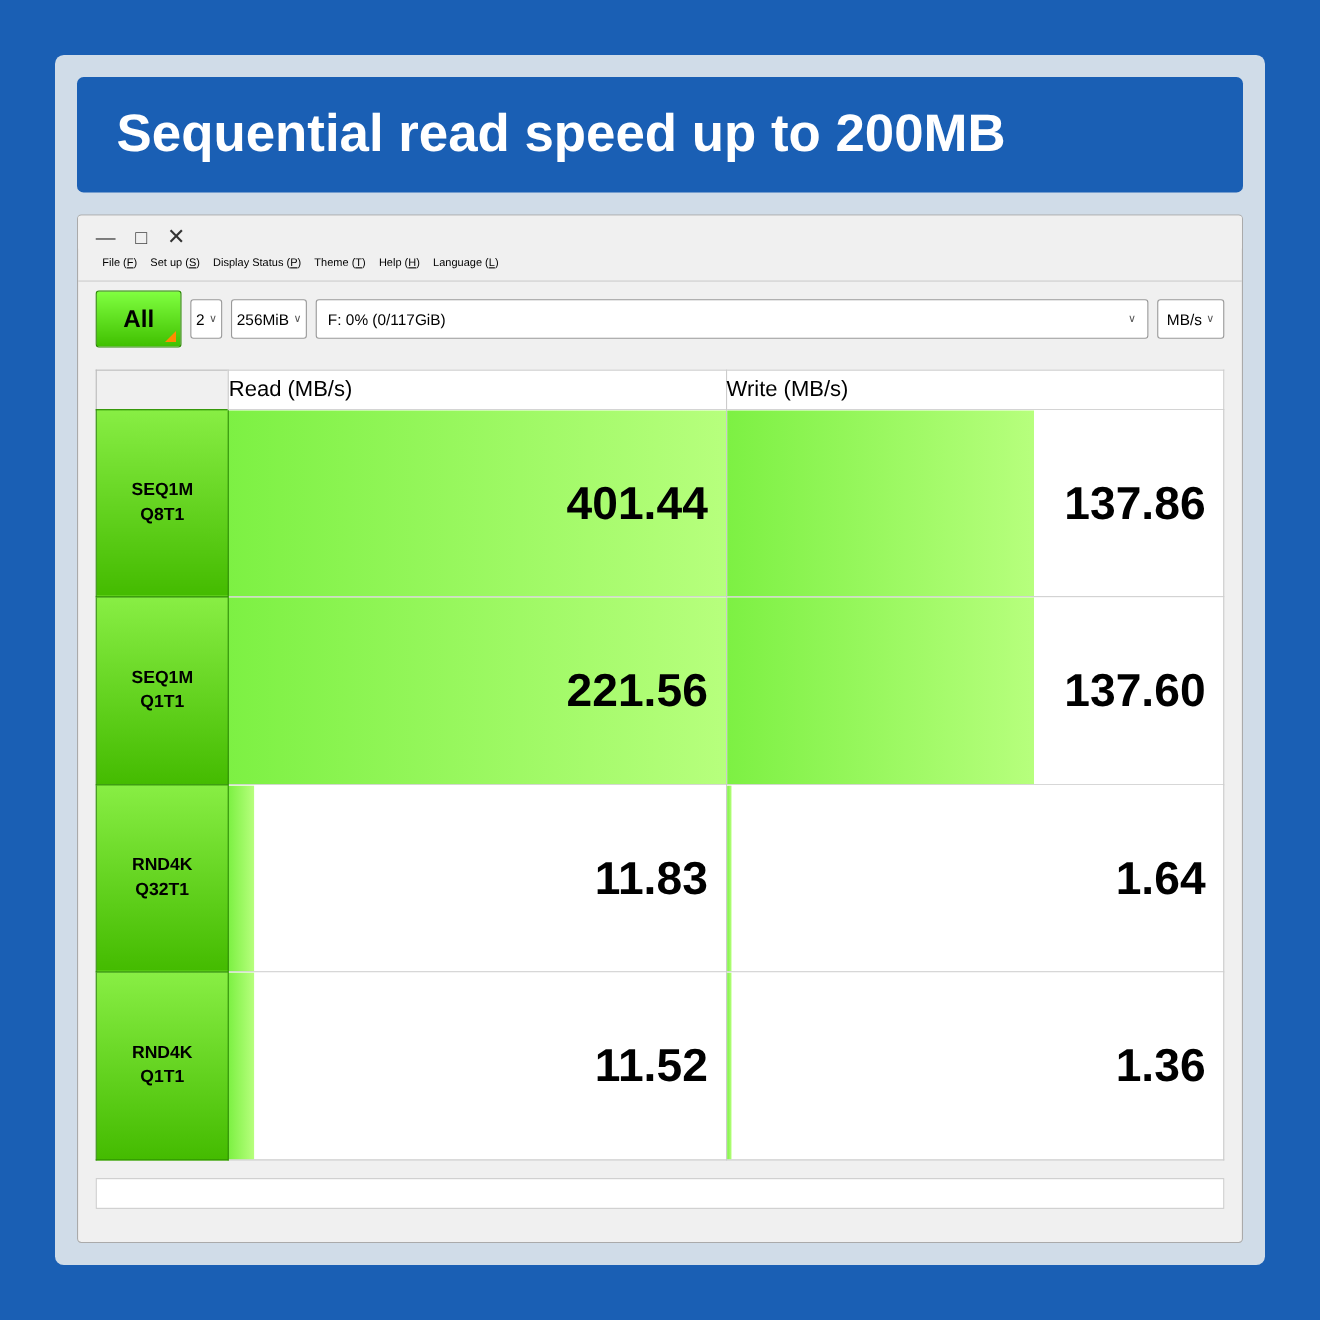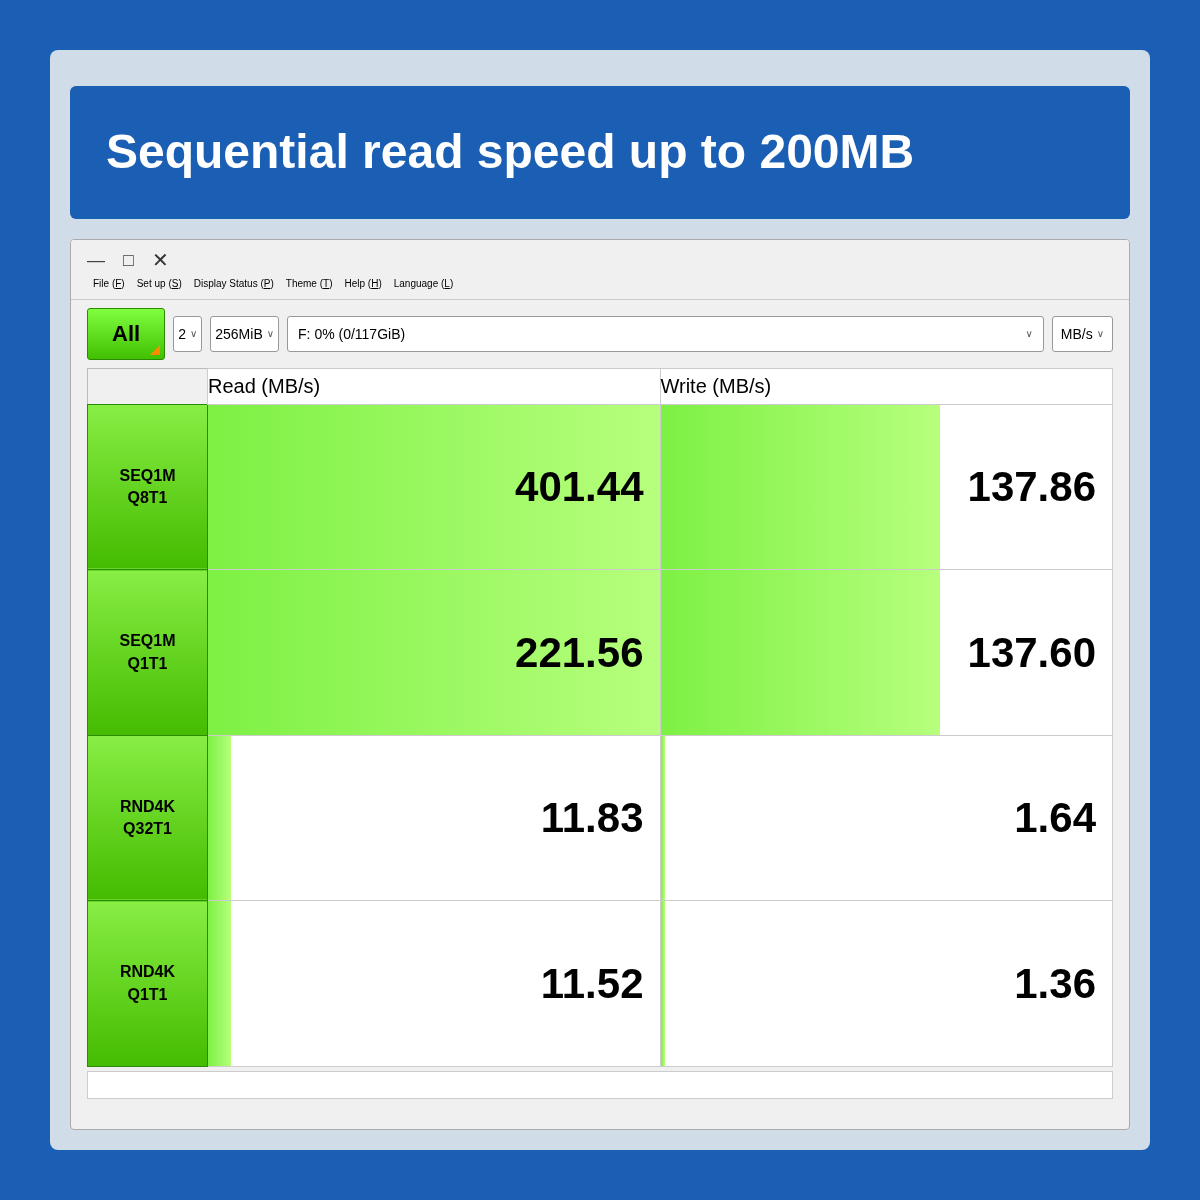--- a/index.html
+++ b/index.html
@@ -23,24 +23,23 @@
       flex-direction: column;
       align-items: center;
       padding: 20px;
       gap: 20px;
     }
 
     .headline-banner {
       width: 100%;
       background: #1a5fb4;
       border-radius: 6px;
-      padding: 40px 36px;
-      display: flex;
-      align-items: center;
-      margin-top: 16px;
+      padding: 26px 36px;
+      display: flex;
+      align-items: center;
     }
 
     .headline-text {
       color: #ffffff;
       font-size: 48px;
       font-weight: 900;
       line-height: 1.1;
     }
 
     .window-wrapper {
@@ -117,21 +116,21 @@
 
     .menu-item span.hotkey {
       text-decoration: underline;
     }
 
     
     .content-area {
       padding: 8px 16px 30px 16px;
       display: flex;
       flex-direction: column;
-      gap: 0;
+      gap: 12px;
       flex: 1;
     }
 
     
     .controls-row {
       display: flex;
       align-items: center;
       gap: 8px;
       margin-bottom: 8px;
     }

